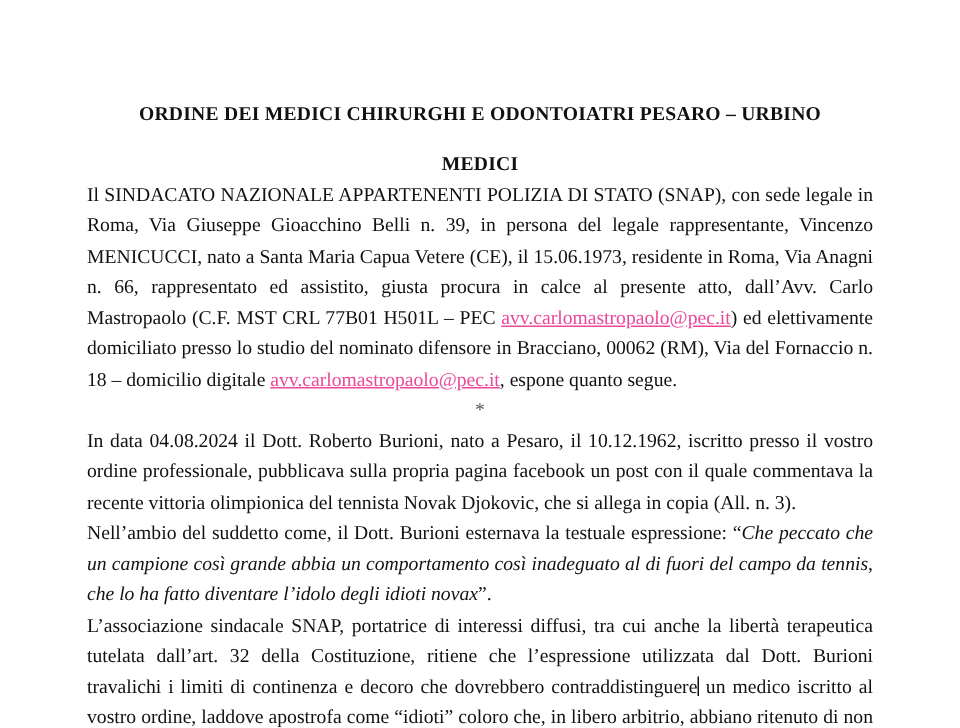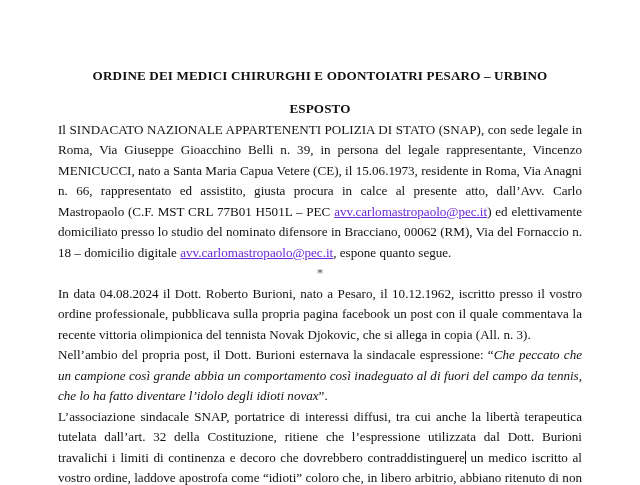--- a/index.html
+++ b/index.html
@@ -74,21 +74,21 @@
 
   b, .b {
     font-weight: normal;
   }
 
   i, .i {
     font-style: italic;
   }
 
   a.maillink {
-    color: #6d28d9;
+    color: #ec4899;
     cursor: pointer;
   }
 
   .caret {
     display: inline-block;
     width: 1px;
     height: 13px;
     background: #111;
     vertical-align: -2px;
     margin: 0 0 0 0;
@@ -96,35 +96,35 @@
 </style>
 </head>
 <body>
 
 <div class="page">
 
   <div class="doc-body">
 
     <div class="title-block">
       <div class="doc-title">ORDINE DEI MEDICI CHIRURGHI E ODONTOIATRI PESARO – URBINO</div>
-      <div class="doc-subtitle">ESPOSTO</div>
+      <div class="doc-subtitle">MEDICI</div>
     </div>
 
     <p class="para para-first">
       <span>Il </span><b>SINDACATO NAZIONALE APPARTENENTI POLIZIA DI STATO (SNAP)</b><span>, con sede legale in Roma, Via Giuseppe Gioacchino Belli n. 39, in persona del legale rappresentante, Vincenzo MENICUCCI, nato a Santa Maria Capua Vetere (CE), il 15.06.1973, residente in Roma, Via Anagni n. 66, rappresentato ed assistito, giusta procura in calce al presente atto, dall’Avv. Carlo Mastropaolo (C.F. MST CRL 77B01 H501L – PEC </span><a class="maillink" href="#">avv.carlomastropaolo@pec.it</a><span>) ed elettivamente domiciliato presso lo studio del nominato difensore in Bracciano, 00062 (RM), Via del Fornaccio n. 18 – domicilio digitale </span><a class="maillink" href="#">avv.carlomastropaolo@pec.it</a><span>, espone quanto segue.</span>
     </p>
 
     <div class="sep">*</div>
 
     <p class="para">
       <span>In data 04.08.2024 il Dott. Roberto Burioni, nato a Pesaro, il 10.12.1962, iscritto presso il vostro ordine professionale, pubblicava sulla propria pagina facebook un post con il quale commentava la recente vittoria olimpionica del tennista Novak Djokovic, che si allega in copia (</span><b>All. n. 3</b><span>).</span>
     </p>
 
     <p class="para">
-      <span>Nell’ambio del propria post, il Dott. Burioni esternava </span><b>la sindacale espressione</b><span>: “</span><i>Che peccato che un campione così grande abbia un comportamento così inadeguato al di fuori del campo da tennis, che lo ha fatto diventare l’idolo degli idioti novax</i><span>”.</span>
+      <span>Nell’ambio del suddetto come, il Dott. Burioni esternava </span><b>la testuale espressione</b><span>: “</span><i>Che peccato che un campione così grande abbia un comportamento così inadeguato al di fuori del campo da tennis, che lo ha fatto diventare l’idolo degli idioti novax</i><span>”.</span>
     </p>
 
     <p class="para">
       <span>L’associazione sindacale SNAP, portatrice di interessi diffusi, tra cui anche la libertà terapeutica tutelata dall’art. 32 della Costituzione, ritiene che l’espressione utilizzata dal Dott. Burioni travalichi i limiti di continenza e decoro che dovrebbero contraddistinguere</span><span class="caret"></span><span> un medico iscritto al vostro ordine, laddove apostrofa come “idioti” coloro che, in libero arbitrio, abbiano ritenuto di non aderire alla campagna vaccinale contro il</span>
     </p>
 
   </div>
 </div>
 
 </body></html>

